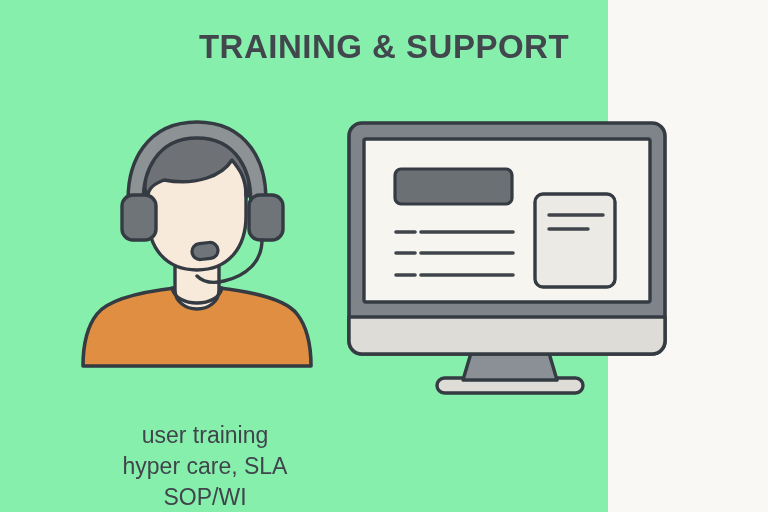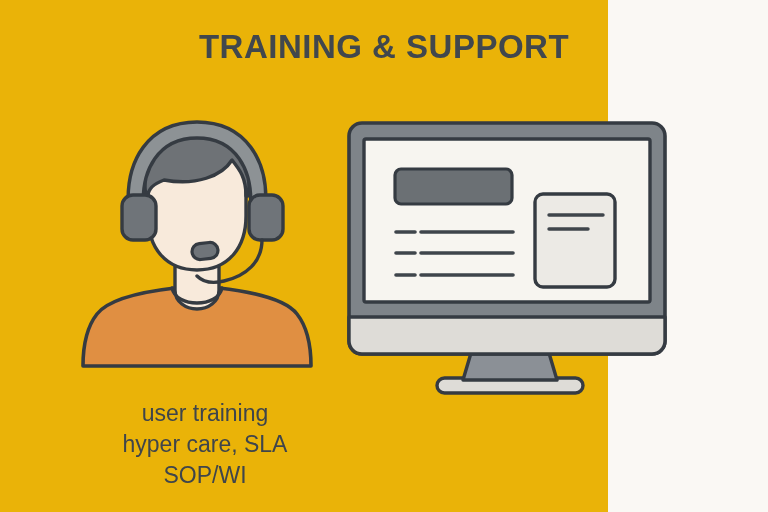--- a/index.html
+++ b/index.html
@@ -11,38 +11,38 @@
     height: 512px;
     background: #faf8f4;
     font-family: "Liberation Sans", sans-serif;
     overflow: hidden;
     position: relative;
   }
   #stage {
     position: relative;
     width: 608px;
     height: 512px;
-    background: #eab308;
+    background: #86efac;
   }
   #title {
     position: absolute;
     left: 0;
     top: 28px;
     width: 768px;
     text-align: center;
     font-size: 33px;
     font-weight: bold;
     letter-spacing: 0.5px;
     color: #41474d;
     font-family: "Liberation Sans", sans-serif;
   }
   #caption {
     position: absolute;
     left: 40px;
-    top: 398px;
+    top: 420px;
     width: 330px;
     text-align: center;
     color: #3f454b;
     font-size: 23px;
     line-height: 31px;
     font-family: "Liberation Sans", sans-serif;
   }
   .cap-line { display: block; }
   svg.art {
     position: absolute;

